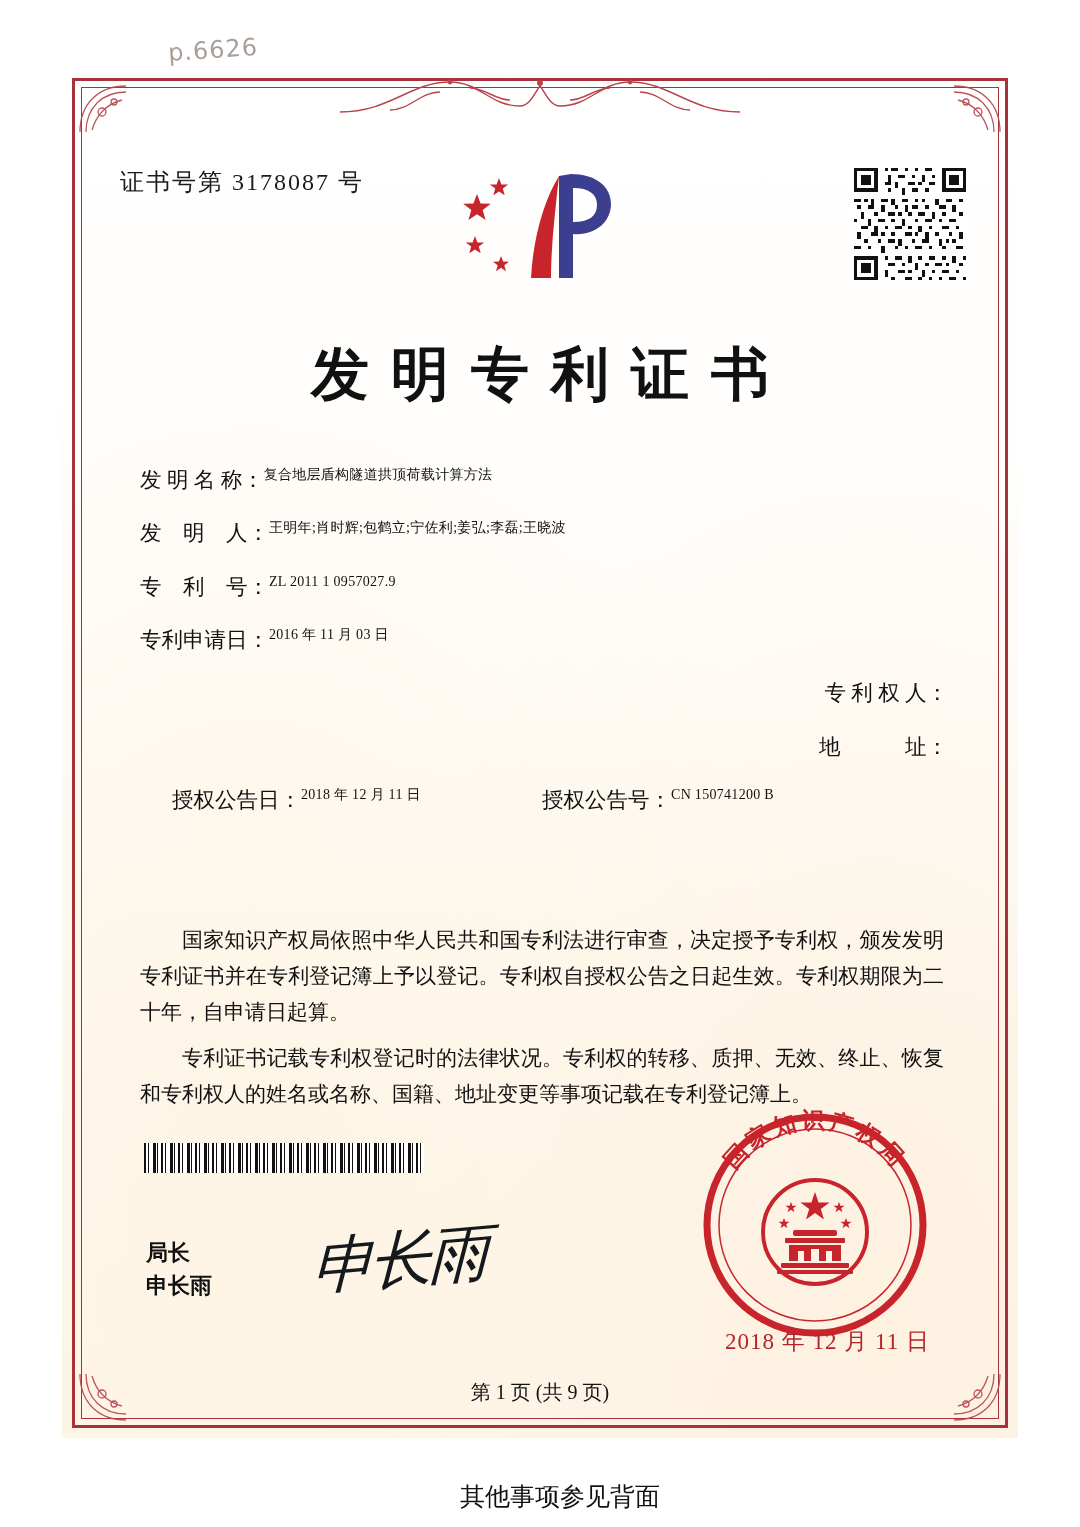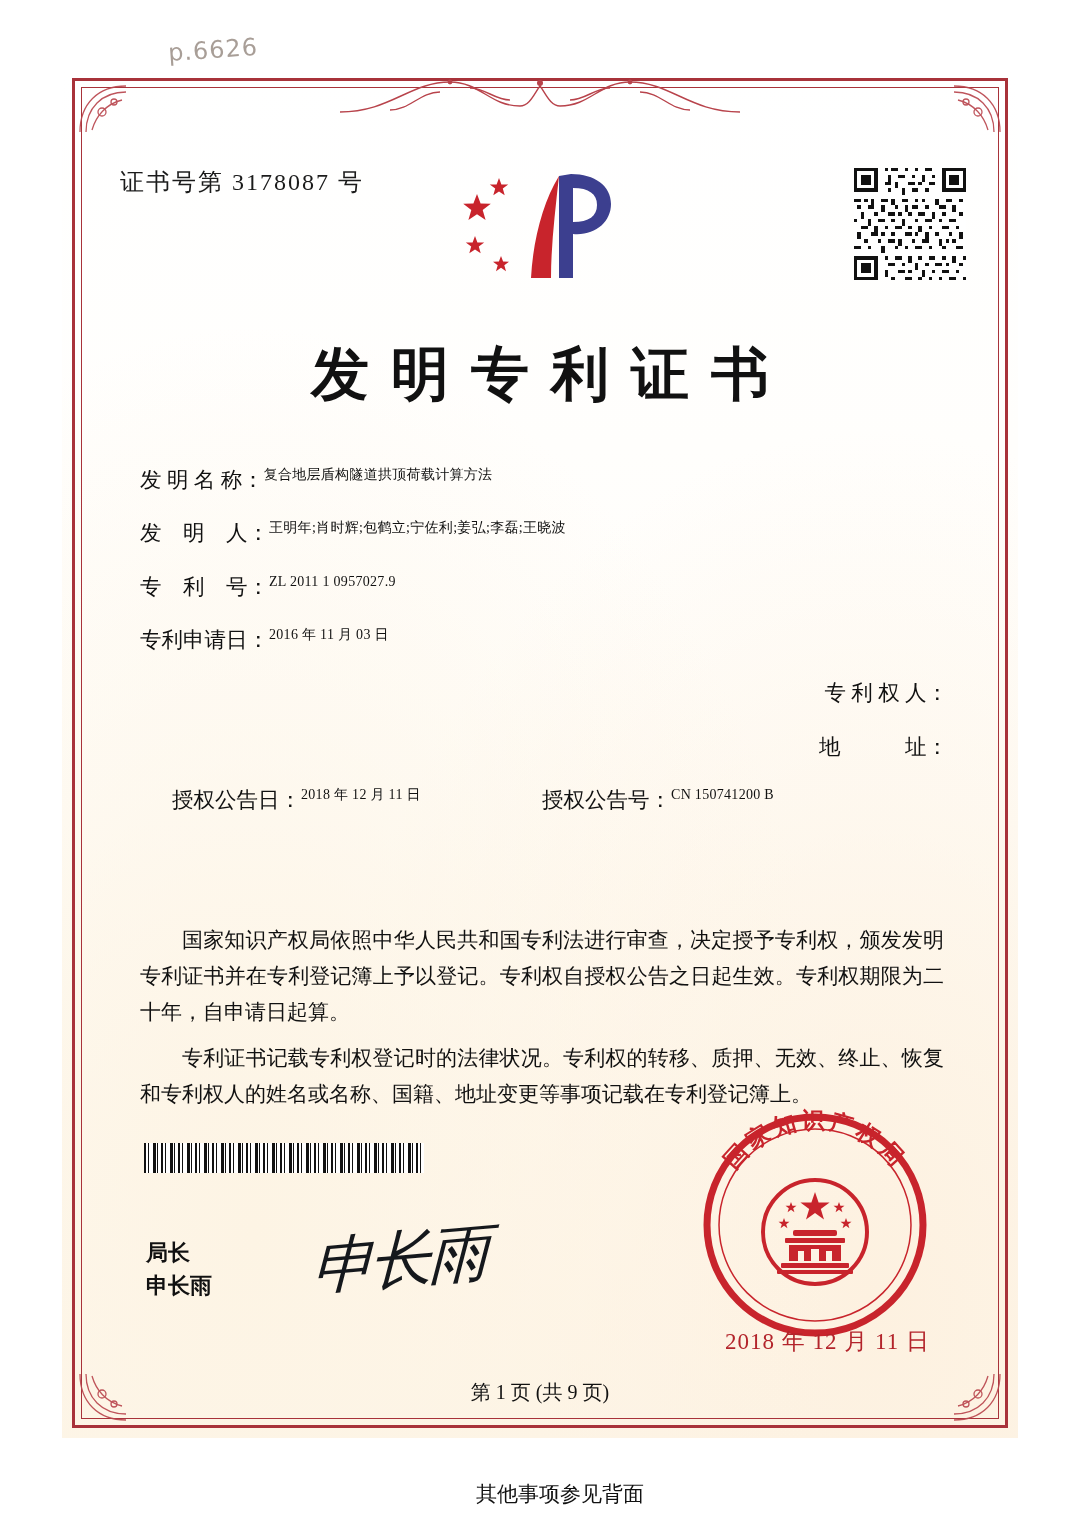--- a/index.html
+++ b/index.html
@@ -244,21 +244,21 @@
     bottom: 32px;
     text-align: center;
     font-size: 20px;
     color: #111;
   }
   .back-note {
     position: absolute;
     left: 0; right: 0;
     top: 1480px;
     text-align: center;
-    font-size: 21px;
+    font-size: 25px;
     color: #111;
     padding-left: 40px;
   }
 </style>
 </head>
 <body>
 
 <div class="pencil-note">p.6626</div>
 
 <div class="cert">

